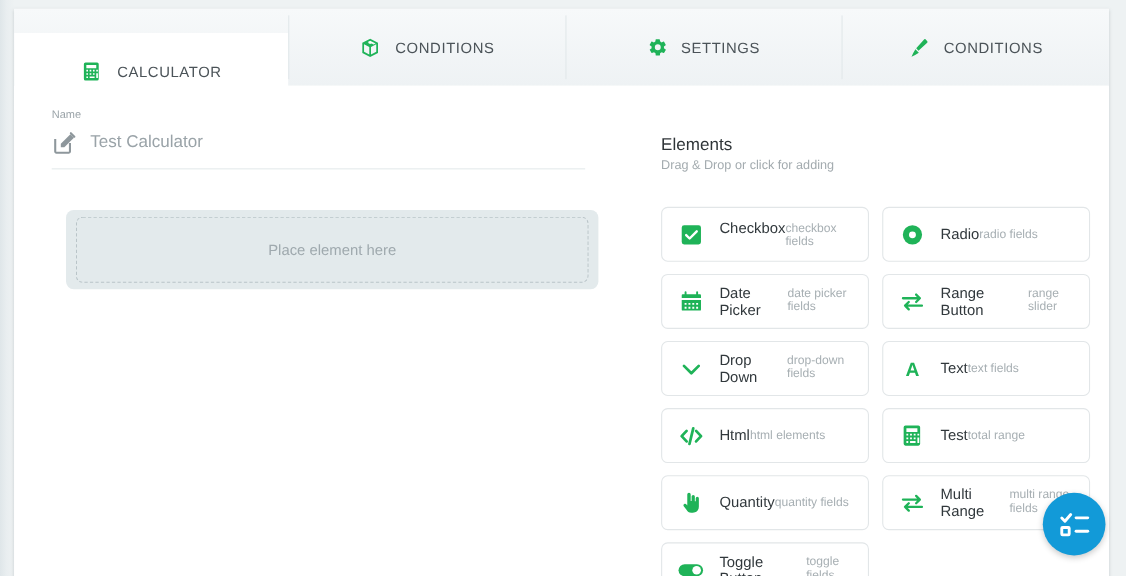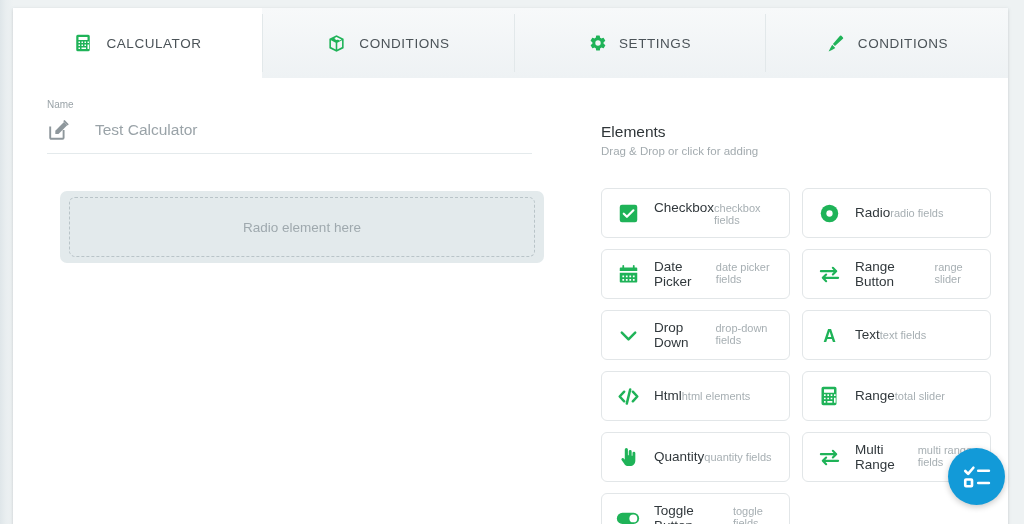--- a/index.html
+++ b/index.html
@@ -58,21 +58,21 @@
   .tab.active {
     background: #ffffff;
   }
   .tab.active::after {
     content: "";
     position: absolute;
     left: 0; right: 0; bottom: -1px;
     height: 2px;
     background: #ffffff;
   }
-  .tab-w1 { width: 249px; }
+  .tab-w1 { width: 249px; margin-top: 22px; }
   .tab-w2 { width: 252px; }
   .tab-w3 { width: 251px; gap: 11px; }
   .tab-w4 { width: 243px; }
   .tab-label {
     font-size: 13.5px;
     letter-spacing: .55px;
     color: #4b5358;
     font-weight: 400;
     white-space: nowrap;
   }
@@ -106,21 +106,21 @@
     left: 34px; top: 21px;
     font-size: 10px;
     color: #9aa3a8;
   }
   .name-row {
     position: absolute;
     left: 34px; top: 40px;
     width: 485px;
     display: flex;
     align-items: center;
-    gap: 24px;
+    gap: 11px;
     padding-bottom: 11px;
     border-bottom: 1px solid #e4eaec;
     box-sizing: border-box;
   }
   .name-icon { width: 24px; height: 24px; color: #8e979c; flex: 0 0 auto; }
   .name-value {
     font-size: 15.5px;
     color: #9aa3a8;
     font-weight: 400;
   }
@@ -279,21 +279,21 @@
               <path d="M3.2 8.4v11.4a1 1 0 0 0 1 1h11.4a1 1 0 0 0 1-1V12"></path>
               <path d="M8.3 15.9h3.2l8.7-8.7-3.2-3.2-8.7 8.7v3.2z" fill="currentColor" stroke="none"></path>
               <path d="M17.4 3.1 20.6 6.3" stroke-linecap="round"></path>
             </svg>
           </span>
           <span class="name-value">Test Calculator</span>
         </div>
 
         <div class="dropzone-outer">
           <div class="dropzone-inner">
-            <span class="dropzone-text">Radio element here</span>
+            <span class="dropzone-text">Place element here</span>
           </div>
         </div>
 
       </div>
 
       <div class="right-pane">
 
         <div class="elements-title">Elements</div>
         <div class="elements-sub">Drag &amp; Drop or click for adding</div>
 
@@ -387,22 +387,22 @@
             </span>
           </div>
 
           <div class="el-card">
             <span class="el-icon">
               <svg width="20" height="20" viewBox="0 0 24 24" fill="currentColor">
                   <path d="M5 1h14a2 2 0 0 1 2 2v18a2 2 0 0 1-2 2H5a2 2 0 0 1-2-2V3a2 2 0 0 1 2-2zm1 3v4h12V4H6zm0 6v2h2v-2H6zm4 0v2h2v-2h-2zm4 0v2h2v-2h-2zm4 0v2h2v-2h-2zM6 14v2h2v-2H6zm4 0v2h2v-2h-2zm4 0v2h2v-2h-2zm4 0v6h2v-6h-2zM6 18v2h2v-2H6zm4 0v2h6v-2h-6z"></path>
                 </svg>
             </span>
             <span class="el-text">
-              <span class="el-title">Range</span>
-              <span class="el-sub">total slider</span>
+              <span class="el-title">Test</span>
+              <span class="el-sub">total range</span>
             </span>
           </div>
 
 
           <div class="el-card">
             <span class="el-icon">
               <svg width="22" height="22" viewBox="0 0 24 24" fill="currentColor">
                   <path d="M10.2 2.2a1.7 1.7 0 0 1 1.7 1.7v6.3h.9V5.9a1.6 1.6 0 1 1 3.2 0v4.6h.9V7.7a1.55 1.55 0 1 1 3.1 0v8c0 3.7-2.3 6.2-5.9 6.2h-1.7c-2.3 0-3.6-.9-4.7-2.8L5 15.4a1.5 1.5 0 0 1 .6-2.1c.7-.4 1.6-.2 2.1.5l.8 1.1V3.9a1.7 1.7 0 0 1 1.7-1.7z"></path>
                 </svg>
             </span>

